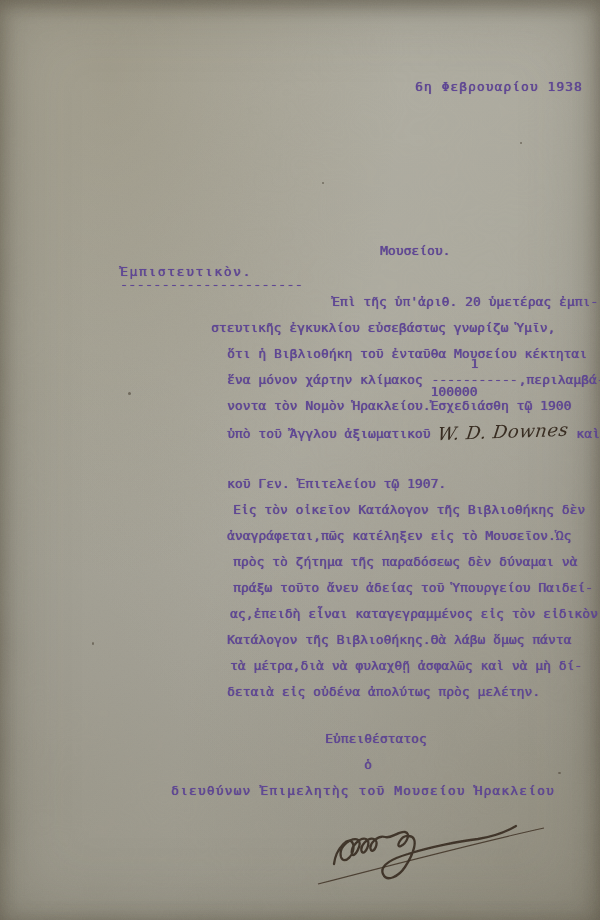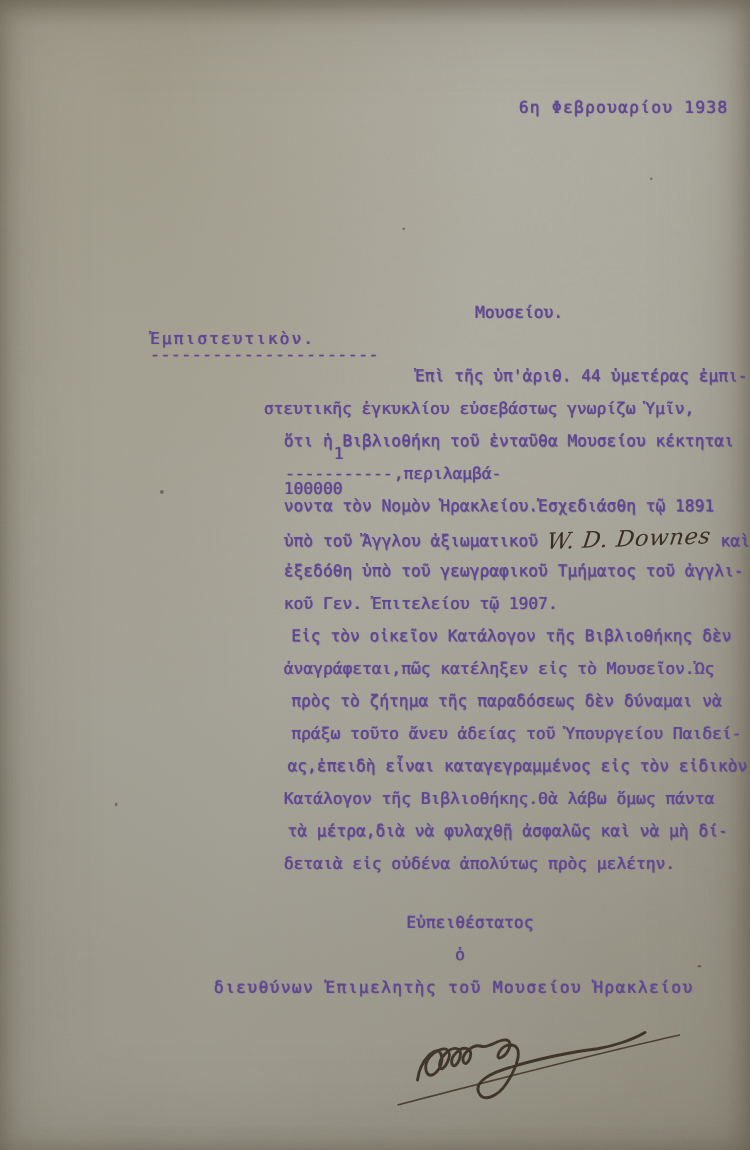--- a/index.html
+++ b/index.html
@@ -74,31 +74,30 @@
 
   <div class="ink-layer">
 
     <div class="t date" style="left:368px;top:74px">6η Φεβρουαρίου 1938</div>
 
     <div class="t" style="left:333px;top:238px">Μουσείου.</div>
 
     <div class="t subject" style="left:73px;top:259px">Ἐμπιστευτικὸν.</div>
     <div class="t underline" style="left:73px;top:272px">----------------------</div>
 
-    <div class="t" style="left:285px;top:289px">Ἐπὶ τῆς ὑπ'ἀριθ. 44 ὑμετέρας ἐμπι-</div>
+    <div class="t" style="left:285px;top:289px">Ἐπὶ τῆς ὑπ'ἀριθ. 20 ὑμετέρας ἐμπι-</div>
     <div class="t" style="left:164px;top:315px">στευτικῆς ἐγκυκλίου εὐσεβάστως γνωρίζω Ὑμῖν,</div>
     <div class="t" style="left:180px;top:341px">ὅτι ἡ Βιβλιοθήκη τοῦ ἐνταῦθα Μουσείου κέκτηται</div>
 
-    <div class="t" style="left:180px;top:367px"><span class="frac"><span class="num">1</span><span class="bar">-----------</span><span class="den">100000</span></span><span>,περιλαμβά-</span></div>
+    <div class="t" style="left:180px;top:367px"><span>ἕνα μόνον χάρτην κλίμακος </span><span class="frac"><span class="num">1</span><span class="bar">-----------</span><span class="den">100000</span></span><span>,περιλαμβά-</span></div>
 
-    <div class="t" style="left:180px;top:393px">νοντα τὸν Νομὸν Ἡρακλείου.Ἐσχεδιάσθη τῷ 1891</div>
+    <div class="t" style="left:180px;top:393px">νοντα τὸν Νομὸν Ἡρακλείου.Ἐσχεδιάσθη τῷ 1900</div>
 
     <div class="t" style="left:180px;top:419px"><span>ὑπὸ τοῦ Ἄγγλου ἀξιωματικοῦ </span><span class="hand">W. D. Downes</span><span> καὶ</span></div>
 
-    <div class="t" style="left:180px;top:445px">ἐξεδόθη ὑπὸ τοῦ γεωγραφικοῦ Τμήματος τοῦ ἀγγλι-</div>
     <div class="t" style="left:180px;top:471px">κοῦ Γεν. Ἐπιτελείου τῷ 1907.</div>
     <div class="t" style="left:186px;top:497px">Εἰς τὸν οἰκεῖον Κατάλογον τῆς Βιβλιοθήκης δὲν</div>
     <div class="t" style="left:180px;top:523px">ἀναγράφεται,πῶς κατέληξεν εἰς τὸ Μουσεῖον.Ὡς</div>
     <div class="t" style="left:186px;top:549px">πρὸς τὸ ζήτημα τῆς παραδόσεως δὲν δύναμαι νὰ</div>
     <div class="t" style="left:186px;top:575px">πράξω τοῦτο ἄνευ ἀδείας τοῦ Ὑπουργείου Παιδεί-</div>
     <div class="t" style="left:183px;top:601px">ας,ἐπειδὴ εἶναι καταγεγραμμένος εἰς τὸν εἰδικὸν</div>
     <div class="t" style="left:180px;top:627px">Κατάλογον τῆς Βιβλιοθήκης.Θὰ λάβω ὅμως πάντα</div>
     <div class="t" style="left:183px;top:653px">τὰ μέτρα,διὰ νὰ φυλαχθῇ ἀσφαλῶς καὶ νὰ μὴ δί-</div>
     <div class="t" style="left:180px;top:679px">δεταιὰ εἰς οὐδένα ἀπολύτως πρὸς μελέτην.</div>
 

